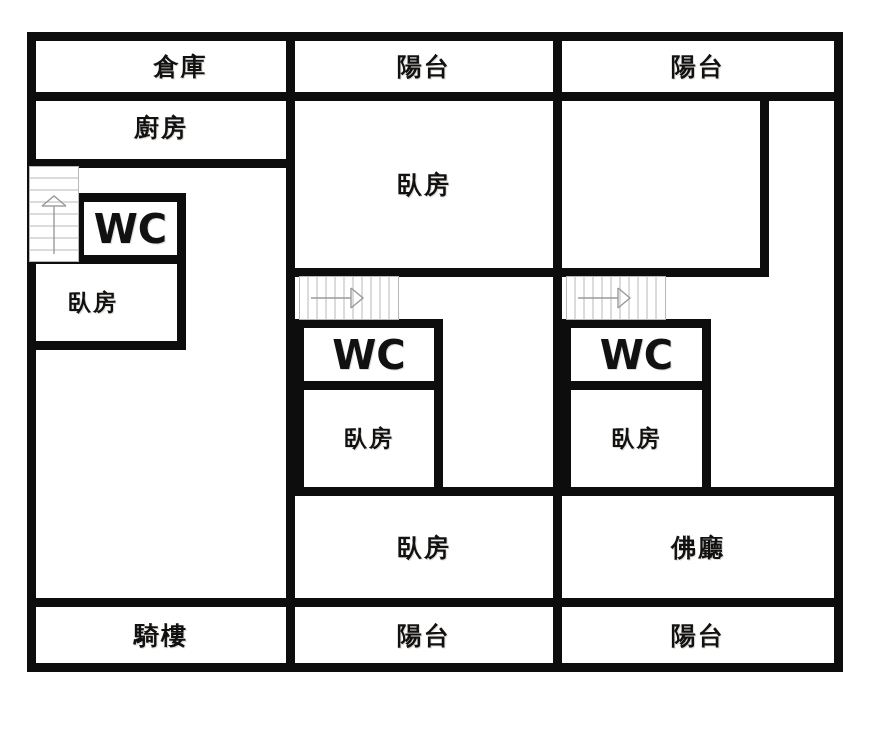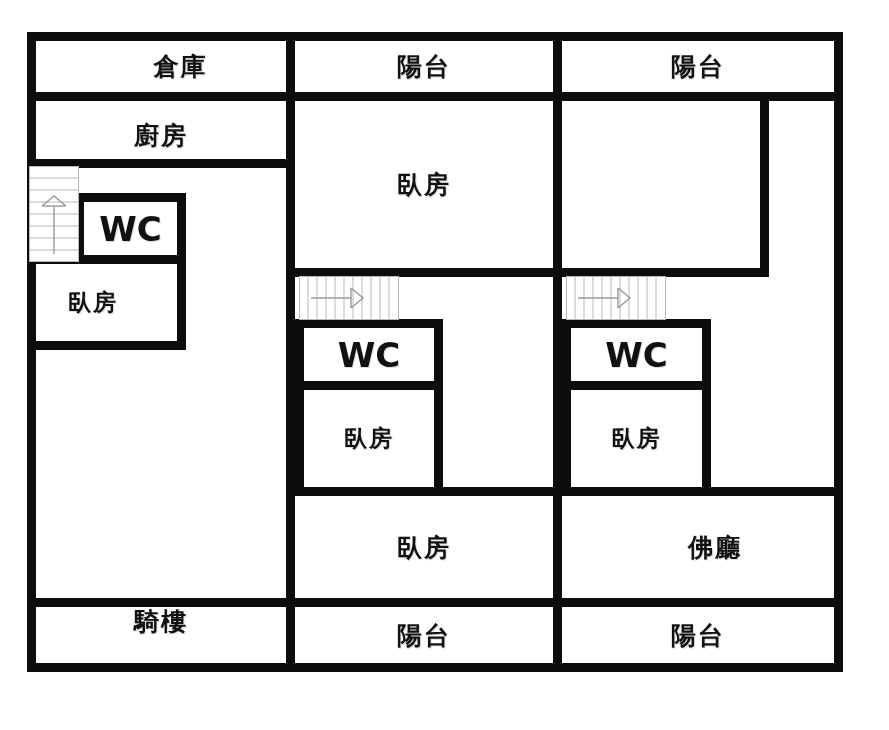--- a/index.html
+++ b/index.html
@@ -39,21 +39,21 @@
     font-size: 25px;
     font-weight: 700;
     color: #111111;
     letter-spacing: 2px;
     line-height: 1;
     white-space: nowrap;
     text-shadow: 1px 1px 0 rgba(200,190,180,0.55);
   }
   .label-small { font-size: 23px; }
   .label-wc {
-    font-size: 34px;
+    font-size: 40px;
     font-weight: 600;
     letter-spacing: 0px;
   }
 
   
   .stairs {
     position: absolute;
     background: #ffffff;
     overflow: hidden;
   }
@@ -162,34 +162,34 @@
         <polyline points="52,12 64,22 52,32" fill="none" stroke="#9a9a9a" stroke-width="1.4"></polyline>
         <line x1="52" y1="12" x2="52" y2="32" stroke="#9a9a9a" stroke-width="1.4"></line>
       </g>
     </svg>
   </div>
 
   <div class="room" style="left:36px; top:41px; width:289px; height:51px;">
     <span class="room-label">倉庫</span>
   </div>
 
-  <div class="room" style="left:36px; top:115px; width:250px; height:40px;">
+  <div class="room" style="left:36px; top:107px; width:250px; height:40px;">
     <span class="room-label">廚房</span>
   </div>
 
   <div class="room" style="left:84px; top:202px; width:93px; height:53px;">
     <span class="room-label label-wc">WC</span>
   </div>
 
   <div class="room" style="left:36px; top:264px; width:141px; height:77px; justify-content:flex-start; padding-left:32px; box-sizing:border-box;">
     <span class="room-label label-small">臥房</span>
   </div>
 
 
-  <div class="room" style="left:36px; top:593px; width:250px; height:56px;">
+  <div class="room" style="left:36px; top:607px; width:250px; height:56px;">
     <span class="room-label">騎樓</span>
   </div>
 
   <div class="room" style="left:295px; top:41px; width:258px; height:51px;">
     <span class="room-label">陽台</span>
   </div>
 
   <div class="room" style="left:295px; top:101px; width:258px; height:167px;">
     <span class="room-label">臥房</span>
   </div>
@@ -219,21 +219,21 @@
   </div>
 
   <div class="room" style="left:571px; top:328px; width:131px; height:53px;">
     <span class="room-label label-wc">WC</span>
   </div>
 
   <div class="room" style="left:571px; top:390px; width:131px; height:97px;">
     <span class="room-label label-small">臥房</span>
   </div>
 
-  <div class="room" style="left:562px; top:496px; width:272px; height:102px;margin-left:17px;">
+  <div class="room" style="left:562px; top:496px; width:272px; height:102px;">
     <span class="room-label">佛廳</span>
   </div>
 
   <div class="room" style="left:562px; top:607px; width:272px; height:56px;">
     <span class="room-label">陽台</span>
   </div>
 
 </div>
 
 </body></html>

